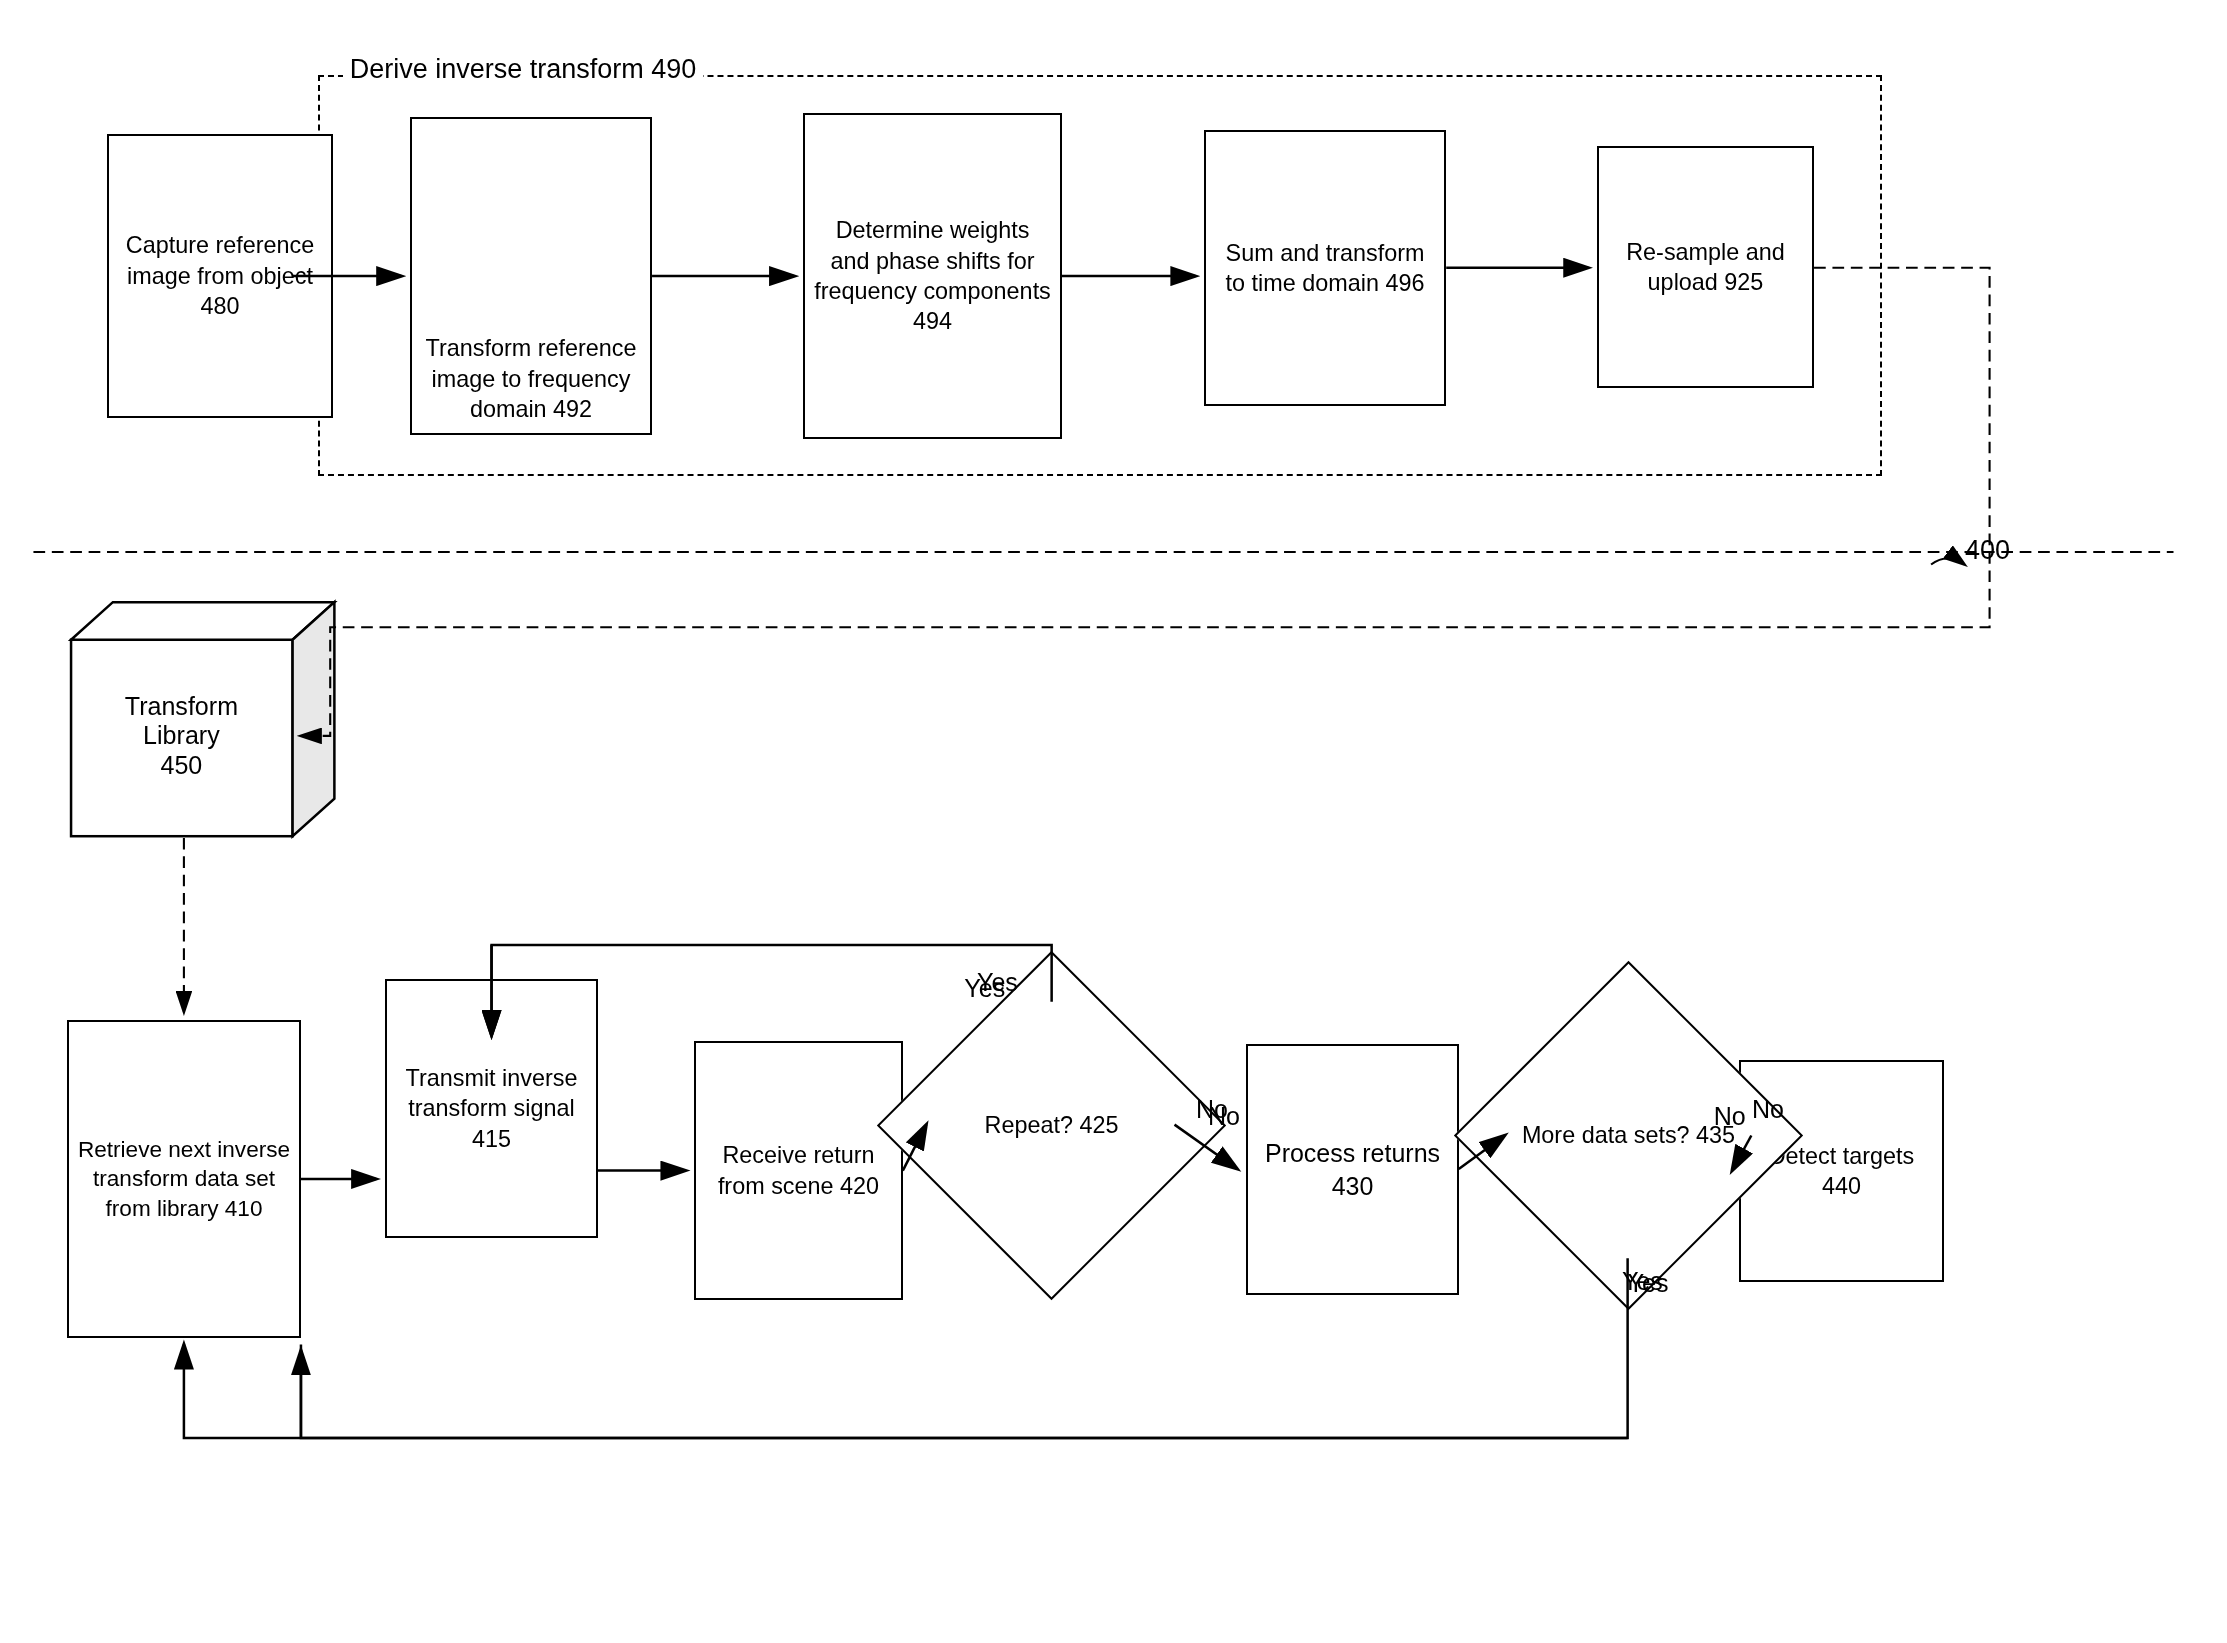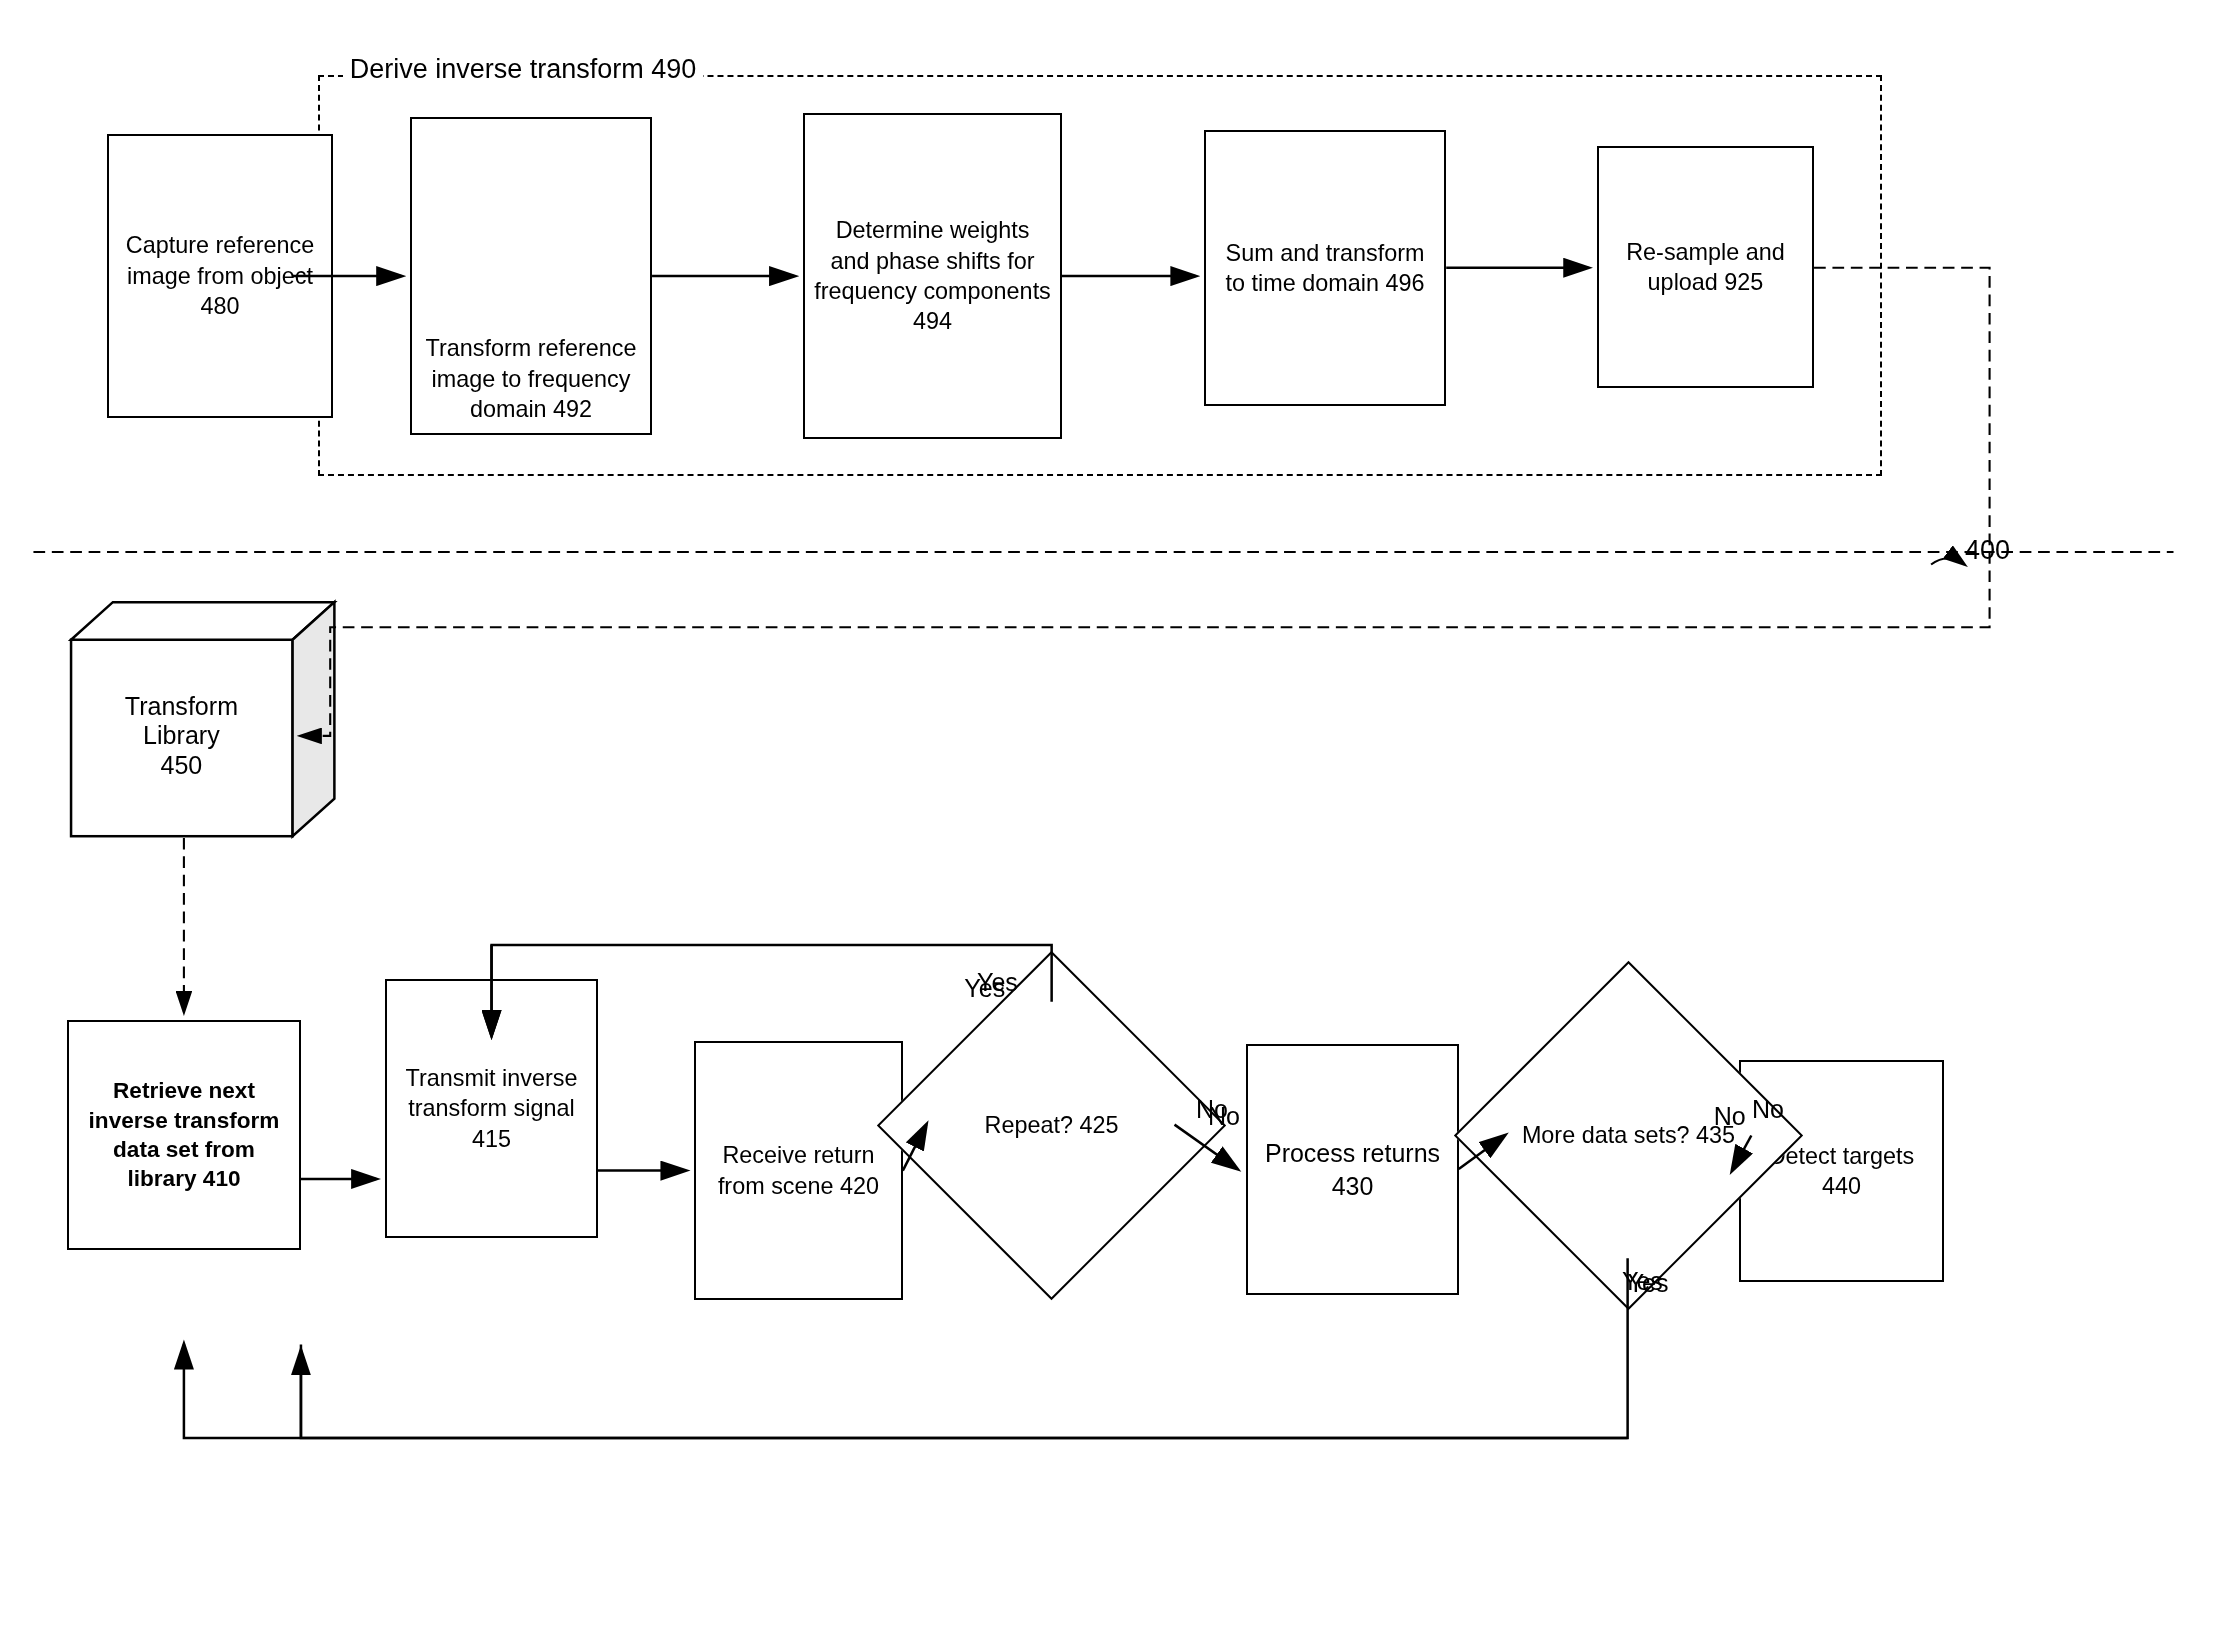--- a/index.html
+++ b/index.html
@@ -95,21 +95,21 @@
   </div>
 
   <div class="box" style="left:1204px; top:130px; width:242px; height:276px; font-size:23.4px;">
     <span>Sum and transform to time domain 496</span>
   </div>
 
   <div class="box" style="left:1597px; top:146px; width:217px; height:242px; font-size:23.4px;">
     <span>Re-sample and upload 925</span>
   </div>
 
-  <div class="box" style="left:67px; top:1020px; width:234px; height:230px; font-size:22.6px;font-weight:bold;">
+  <div class="box" style="left:67px; top:1020px; width:234px; height:318px; font-size:22.6px;">
     <span>Retrieve next inverse transform data set from library 410</span>
   </div>
 
   <div class="box" style="left:385px; top:979px; width:213px; height:259px; font-size:23.4px;">
     <span>Transmit inverse transform signal 415</span>
   </div>
 
   <div class="box" style="left:694px; top:1041px; width:209px; height:259px; font-size:23.4px;">
     <span>Receive return from scene 420</span>
   </div>

